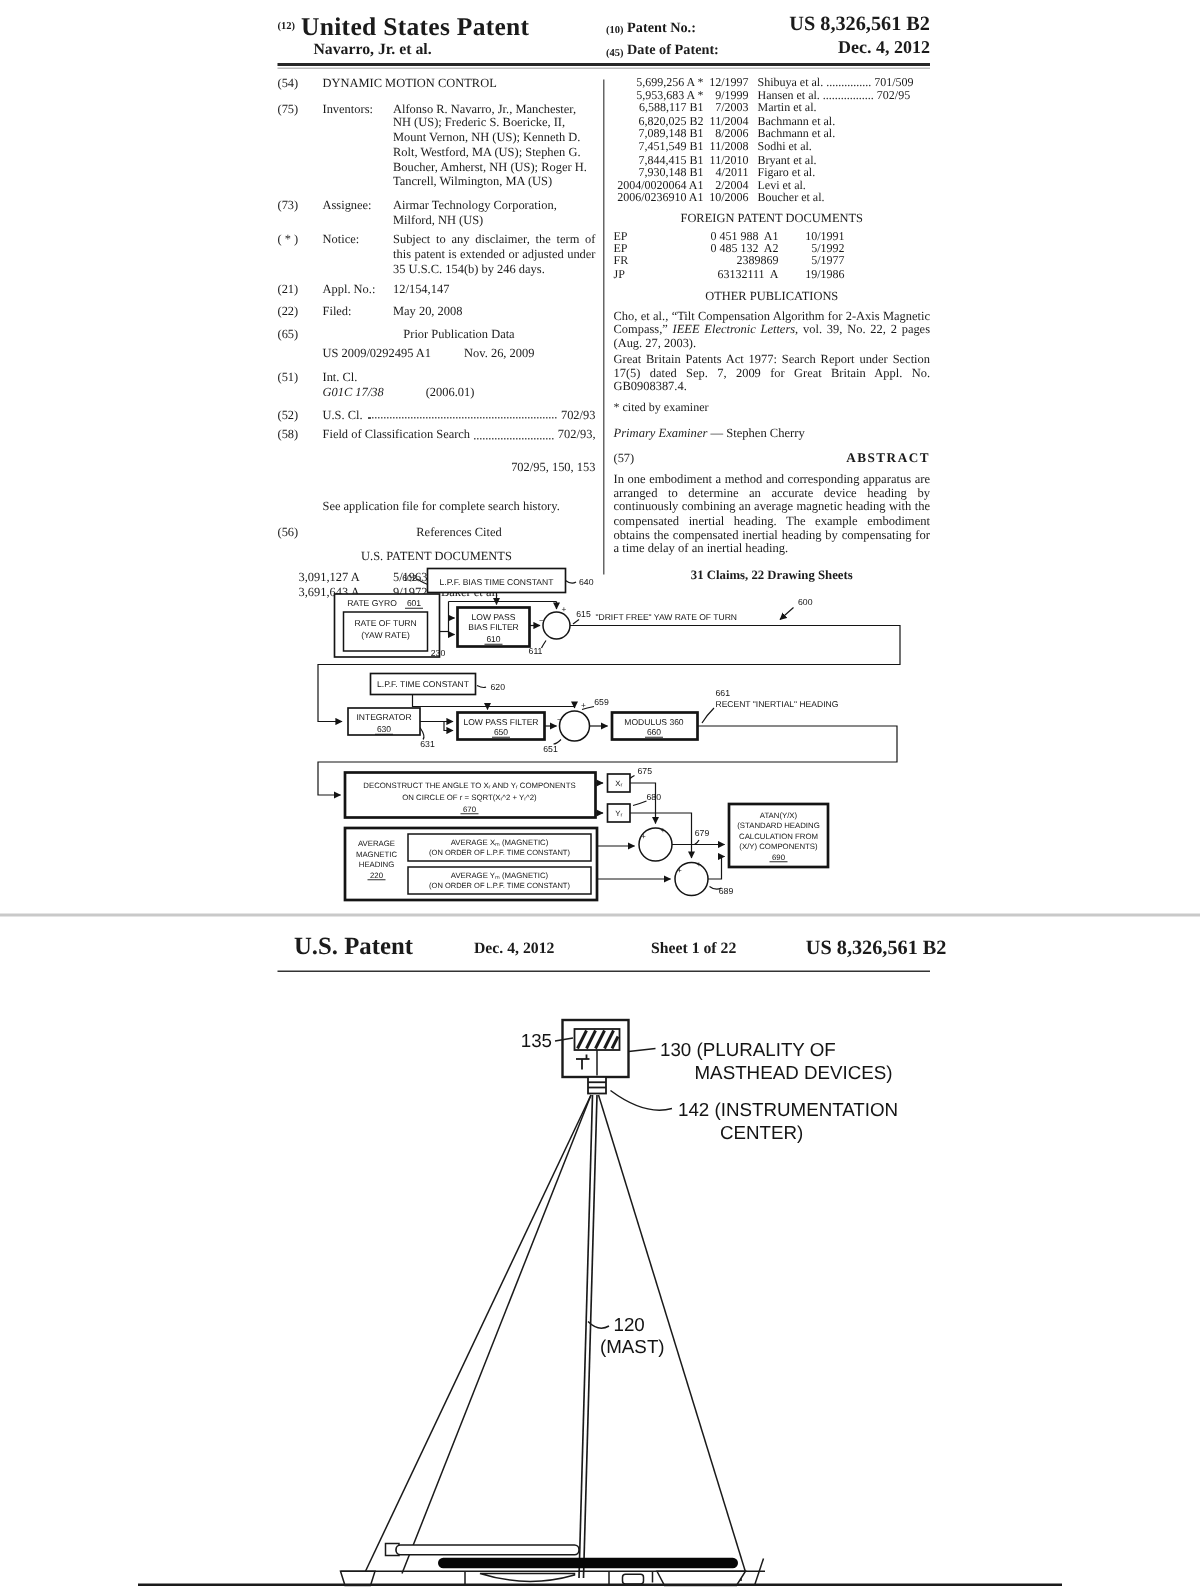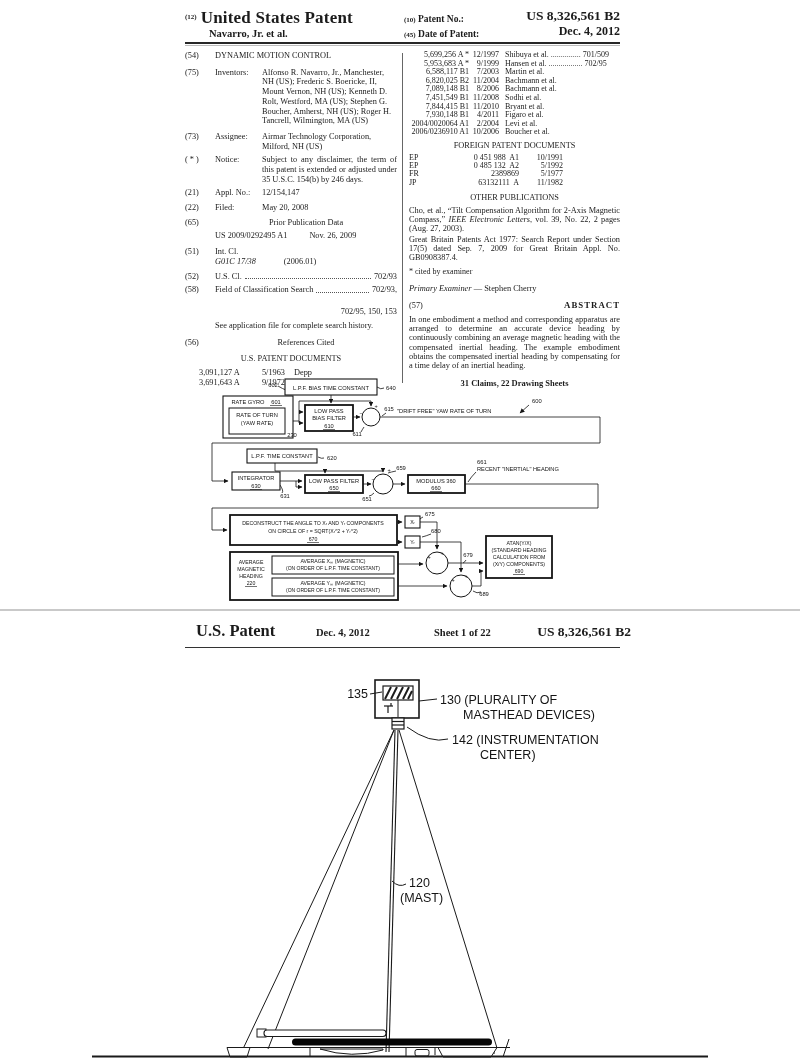--- a/index.html
+++ b/index.html
@@ -153,21 +153,21 @@
         <span class="b">U.S. Cl.</span>
         <span class="leader"></span>
         <span class="b">702/93</span>
       </div>
       <div class="f" style="margin-bottom:12px">
         <span class="fn">(58)</span>
         <span class="b">Field of Classification Search</span>
         <span class="leader"></span>
         <span>702/93,</span>
       </div>
-      <div class="f" style="margin-bottom:4px">
+      <div class="f" style="margin-bottom:16px">
         <span class="fv" style="text-align:right">702/95, 150, 153</span>
       </div>
       <div class="f" style="margin-bottom:8px">
         <span class="fn"></span>
         <span class="fv">See application file for complete search history.</span>
       </div>
       <div class="f" style="margin-bottom:6px">
         <span class="fn">(56)</span>
         <span class="fv b center">References Cited</span>
       </div>
@@ -252,21 +252,21 @@
             <span class="f-date">5/1992</span>
           </div>
           <div class="frow">
             <span class="f-cc">FR</span>
             <span class="f-num">2389869</span>
             <span class="f-date">5/1977</span>
           </div>
           <div class="frow">
             <span class="f-cc">JP</span>
             <span class="f-num">63132111  A</span>
-            <span class="f-date">11/1982</span>
+            <span class="f-date">19/1986</span>
           </div>
         </div>
       <div class="sechead" style="margin-top:6px">OTHER PUBLICATIONS</div>
       <p class="pub"><span>Cho, et al., “Tilt Compensation Algorithm for 2-Axis Magnetic Compass,” </span><span class="i">IEEE Electronic Letters</span><span>, vol. 39, No. 22, 2 pages (Aug. 27, 2003).</span></p>
       <p class="pub" style="margin-top:2px">Great Britain Patents Act 1977: Search Report under Section 17(5) dated Sep. 7, 2009 for Great Britain Appl. No. GB0908387.4.</p>
       <div class="cited">* cited by examiner</div>
       <div class="examiner"><span class="i">Primary Examiner</span><span> — </span><span>Stephen Cherry</span></div>
       <div class="abshead">
         <span>(57)</span>
         <span class="t">ABSTRACT</span>

